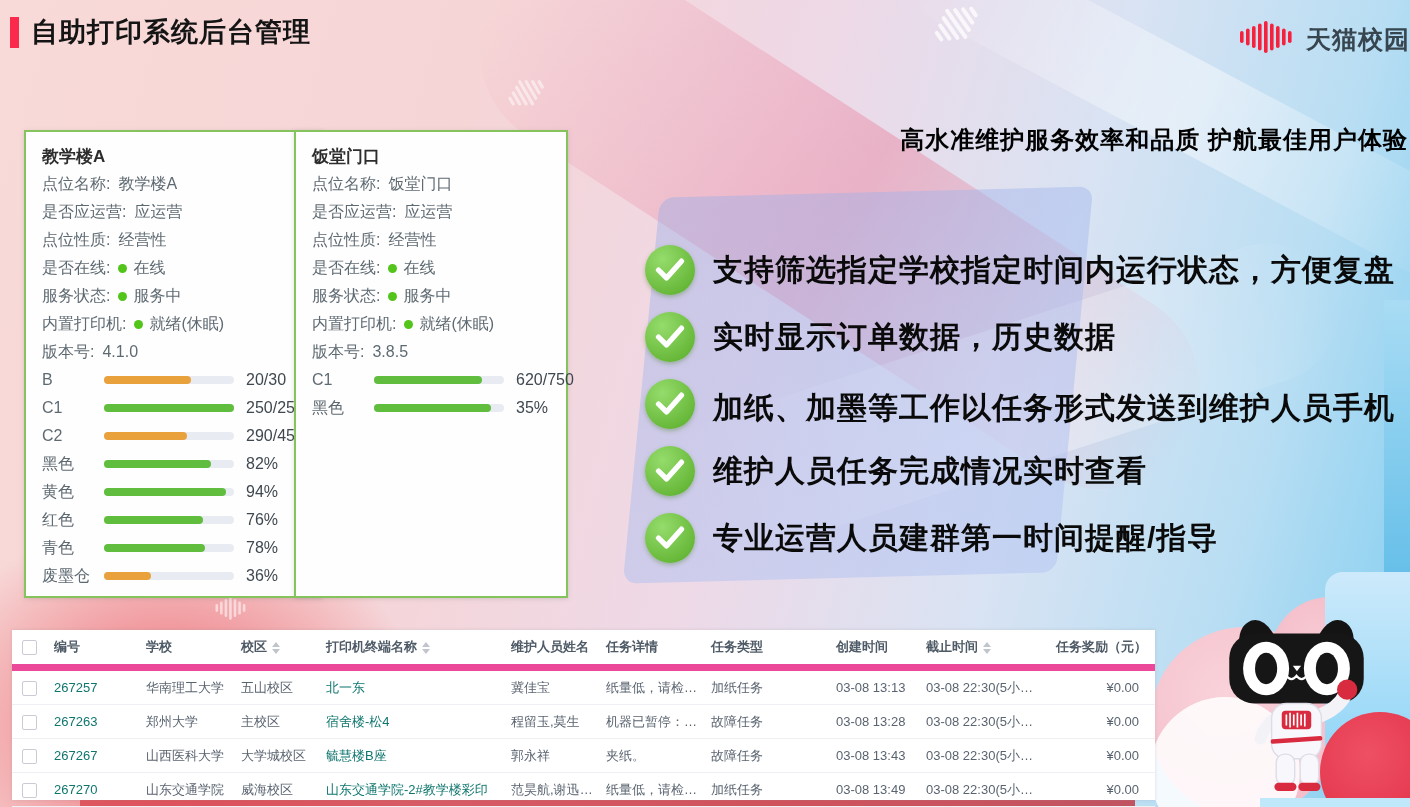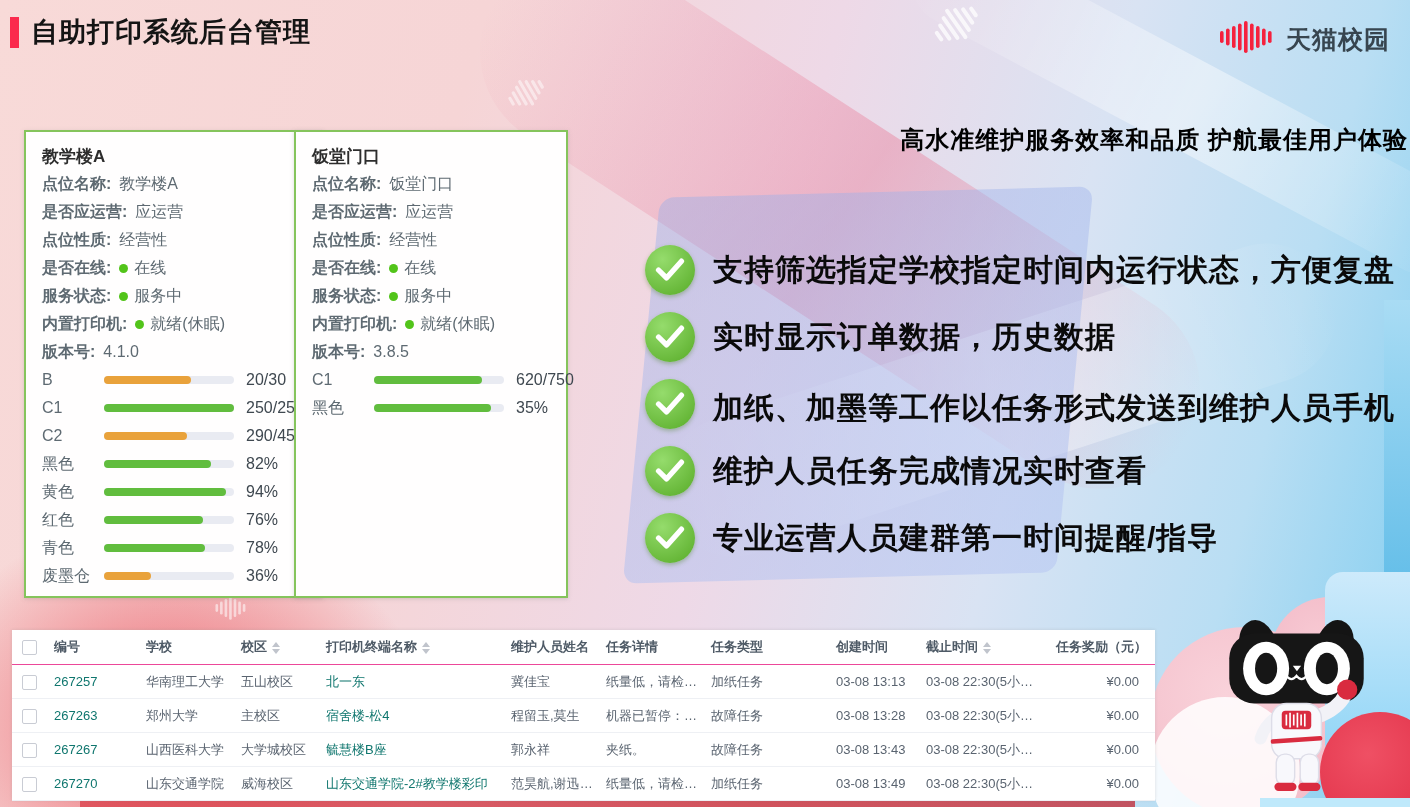--- a/index.html
+++ b/index.html
@@ -34,30 +34,30 @@
   .m-card-blue{right:0;bottom:45px;width:85px;height:190px;border-radius:18px 0 0 18px;
     background:linear-gradient(180deg,#cdeafb,#8fd5f6);}
   
   .deco{position:absolute;opacity:.75;}
   .deco svg{display:block;}
   
   .app-header{position:absolute;left:0;top:0;right:0;height:64px;z-index:5;}
   .title-wrap{position:absolute;left:10px;top:14px;display:flex;align-items:center;}
   .title-bar{width:9px;height:31px;background:#fb2a4d;margin-right:12px;}
   .page-title{font-size:27px;font-weight:bold;color:#141414;letter-spacing:1px;}
-  .brand{position:absolute;right:20px;top:20px;display:flex;align-items:center;gap:7px;}
+  .brand{position:absolute;right:0;top:20px;display:flex;align-items:center;gap:7px;}
   .brand-text{font-size:25px;font-weight:bold;color:#37454f;letter-spacing:1px;}
   
   .card{position:absolute;top:130px;height:468px;background:#fffefe;border:2px solid #85c45c;
     box-sizing:border-box;padding:10px 16px;z-index:4;box-shadow:0 1px 4px rgba(120,120,120,.25);}
   .card.c1{left:24px;width:299px;}
   .card.c2{left:294px;width:274px;}
   .card-title{font-size:17px;font-weight:bold;color:#2d2d2d;height:26px;line-height:26px;margin-top:2px;}
   .field{display:flex;align-items:center;font-size:16px;color:#5e6a72;height:28px;}
-  .field .lbl{margin-right:8px;font-weight:bold;}
+  .field .lbl{margin-right:8px;}
   .dot{width:9px;height:9px;border-radius:50%;background:#52c41a;margin-right:6px;flex:none;}
   .bar-row{display:flex;align-items:center;height:28px;font-size:16px;color:#5e6a72;}
   .blbl{width:62px;flex:none;}
   .bar-track{flex:none;width:130px;height:8px;border-radius:4px;background:#e9ebf2;position:relative;margin-right:12px;}
   .bar-fill{position:absolute;left:0;top:0;height:8px;border-radius:4px;}
   .bar-val{color:#3f4850;}
   
   .headline{position:absolute;top:124px;right:2px;font-size:24px;font-weight:bold;color:#000000;
     letter-spacing:1px;z-index:4;white-space:nowrap;}
   .feature-panel{position:absolute;left:642px;top:192px;width:432px;height:386px;z-index:1;
@@ -66,21 +66,21 @@
   .feature{position:absolute;left:645px;display:flex;align-items:center;gap:18px;height:50px;z-index:4;}
   .check-icon{width:50px;height:50px;border-radius:50%;flex:none;
     background:radial-gradient(circle at 35% 28%,#95dc6c,#57ab27);
     box-shadow:0 2px 4px rgba(60,120,20,.35);display:flex;align-items:center;justify-content:center;}
   .feature-text{font-size:30px;font-weight:bold;color:#0a0a0a;letter-spacing:1px;white-space:nowrap;}
   
   .task-table-wrap{position:absolute;left:12px;top:630px;width:1143px;height:170px;background:#fff;
     z-index:4;box-shadow:0 0 3px rgba(150,150,150,.3);}
   table.task{width:100%;border-collapse:collapse;table-layout:fixed;font-size:13px;color:#5a6470;}
   table.task th{height:34px;font-weight:bold;color:#4e5a66;text-align:left;padding:0 0 0 12px;
-    border-bottom:1px solid #ec4899;white-space:nowrap;overflow:hidden;}
+    border-bottom:7px solid #ec4899;white-space:nowrap;overflow:hidden;}
   table.task td{height:33px;padding:0 0 0 12px;border-bottom:1px solid #eef0f4;white-space:nowrap;
     overflow:hidden;text-overflow:ellipsis;}
   table.task .cb-col{padding-left:10px;}
   .cb{display:inline-block;width:13px;height:13px;border:1px solid #c9ccd4;border-radius:2px;background:#fff;vertical-align:middle;}
   .link{color:#0f766e;cursor:pointer;}
   .num-col{text-align:right;padding-right:16px !important;}
   .sort-caret{display:inline-flex;flex-direction:column;margin-left:5px;vertical-align:middle;gap:2px;}
   .sort-caret i{width:0;height:0;border-left:4px solid transparent;border-right:4px solid transparent;display:block;}
   .sort-caret .up{border-bottom:5px solid #c0c4cc;}
   .sort-caret .down{border-top:5px solid #c0c4cc;}

